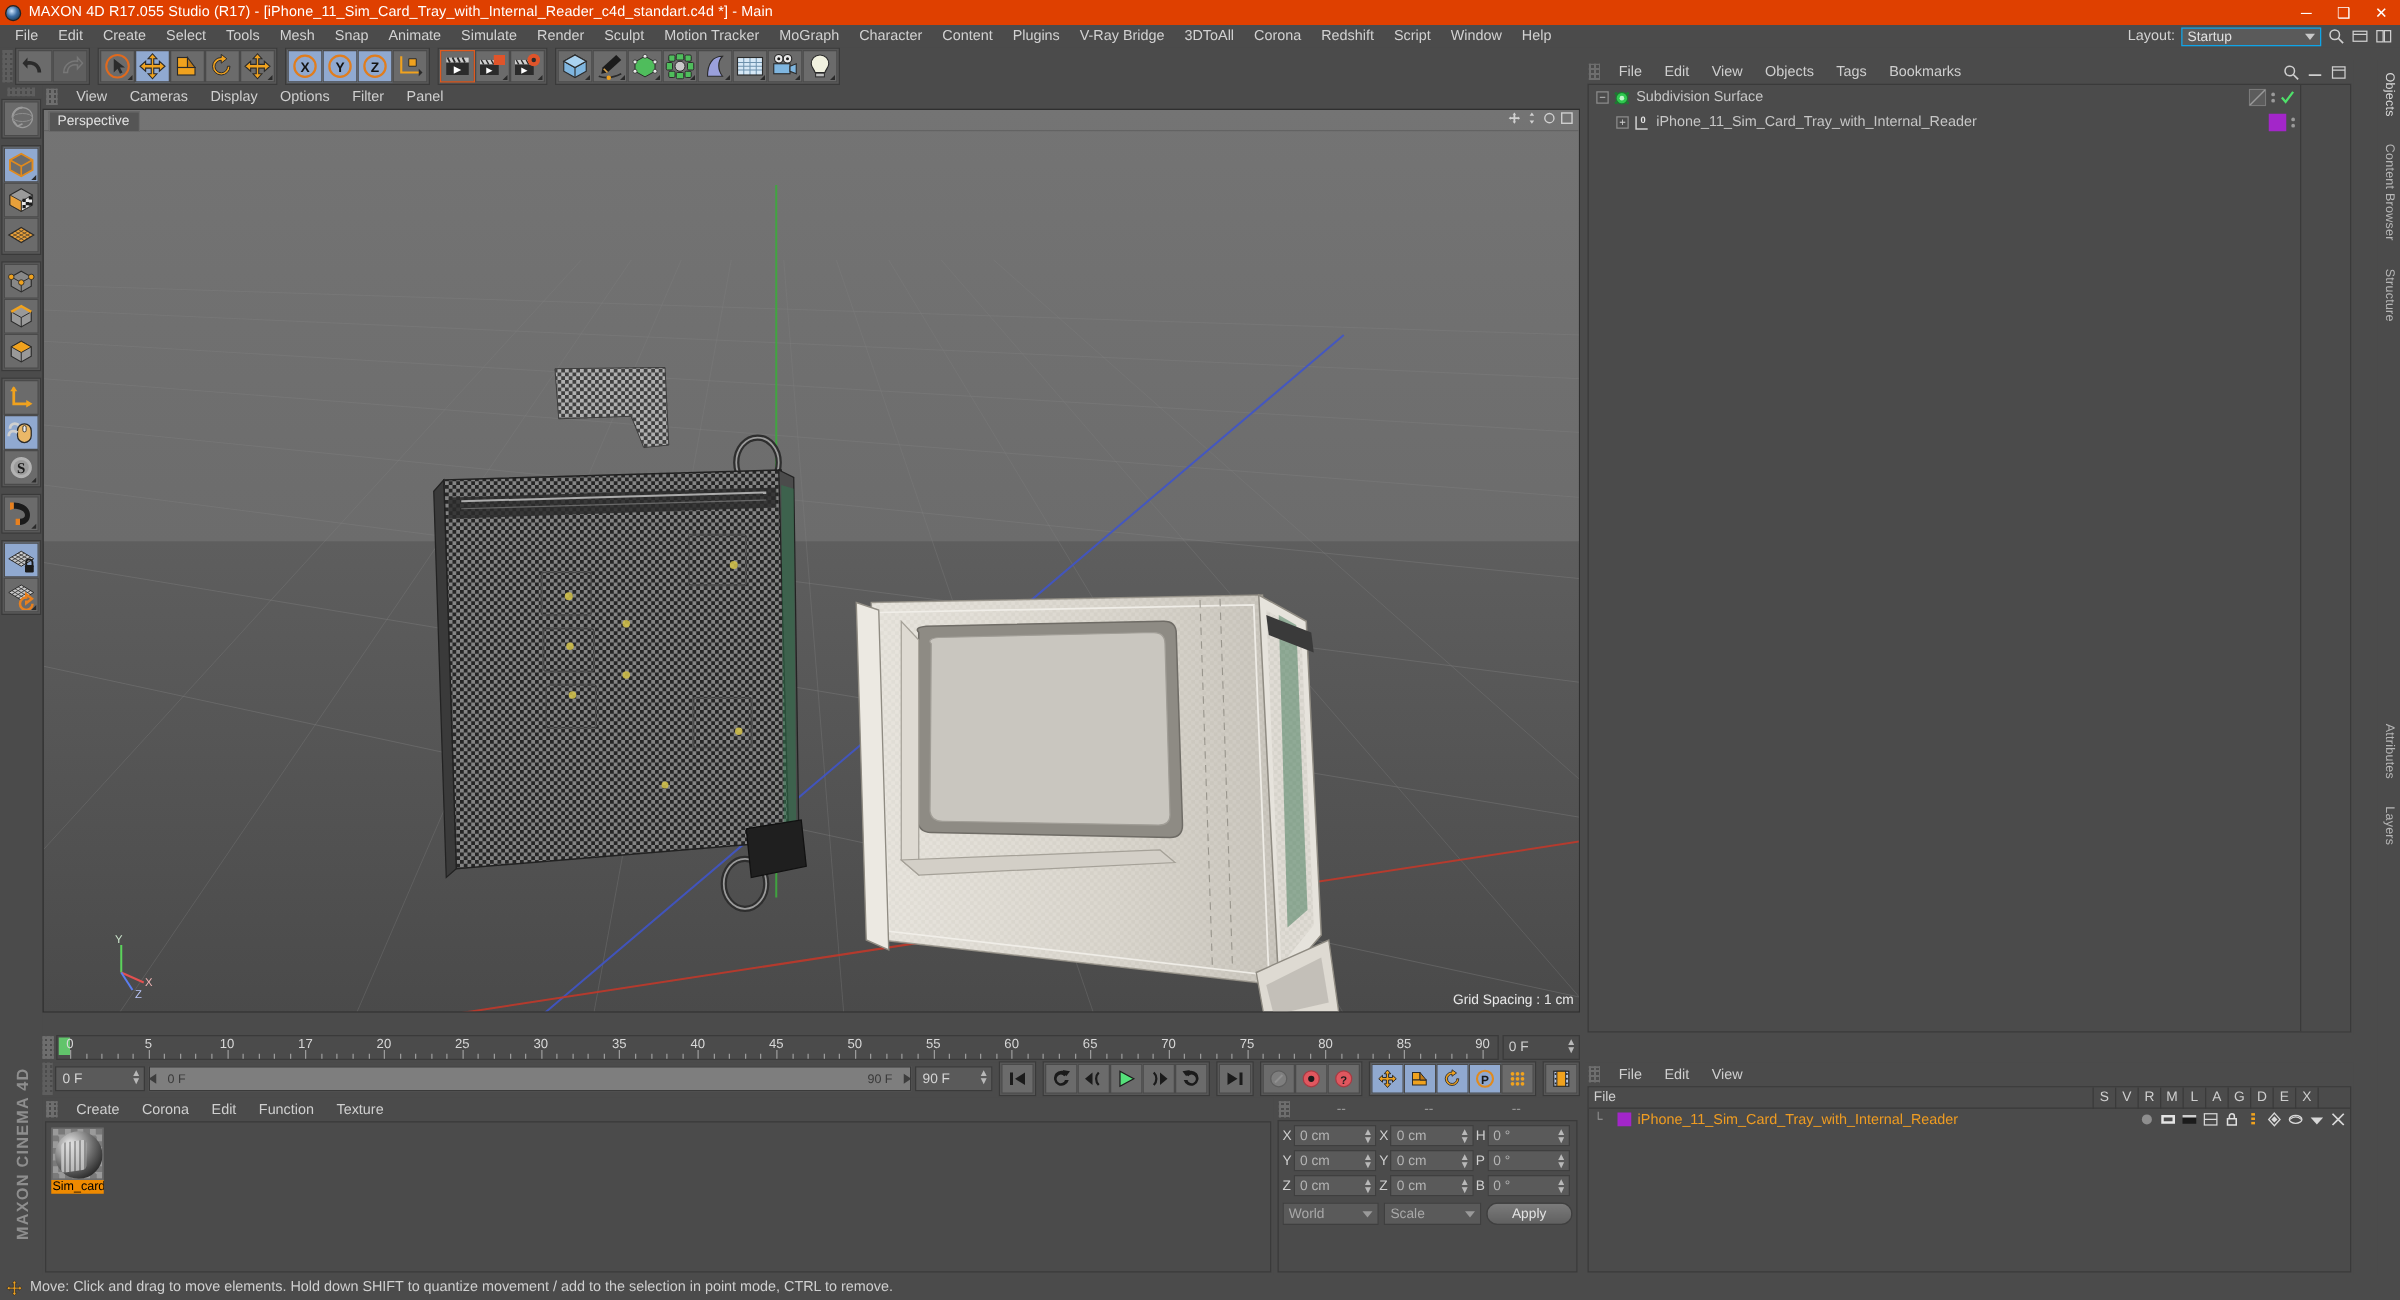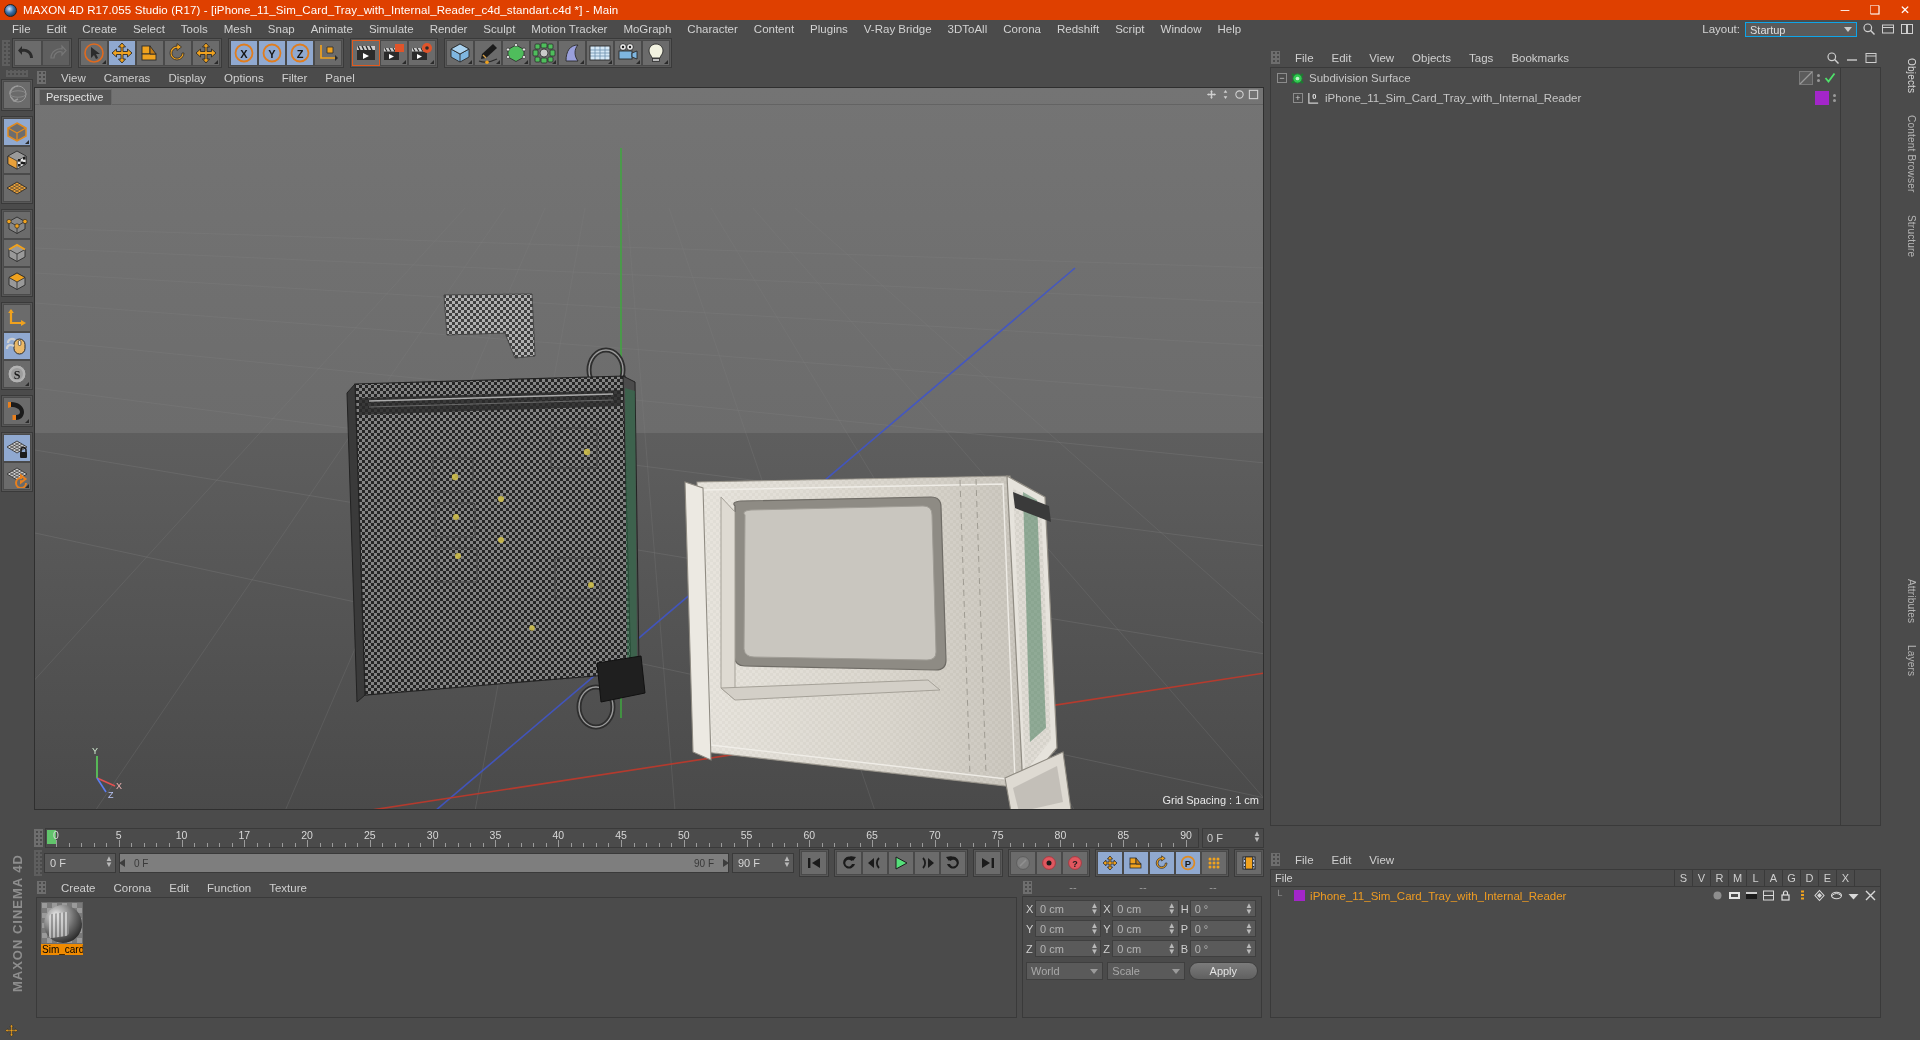--- a/index.html
+++ b/index.html
@@ -1255,13 +1255,14 @@
           </svg>
       </span>
     </div>
   </div>
 </div>
 
 <div id="status">
   <svg id="status-icon" viewBox="0 0 14 14">
     <path d="M7 0.5 L9 3 L7.8 3 L7.8 6.3 L11.1 6.3 L11.1 5 L13.5 7 L11.1 9 L11.1 7.7 L7.8 7.7 L7.8 11 L9 11 L7 13.5 L5 11 L6.2 11 L6.2 7.7 L2.9 7.7 L2.9 9 L0.5 7 L2.9 5 L2.9 6.3 L6.2 6.3 L6.2 3 L5 3 Z" fill="#f0a21e" stroke="#2b2b2b" stroke-width="0.6"></path>
   </svg>
+  <div id="status-text">Move: Click and drag to move elements. Hold down SHIFT to quantize movement / add to the selection in point mode, CTRL to remove.</div>
 </div>
 
 </body></html>

